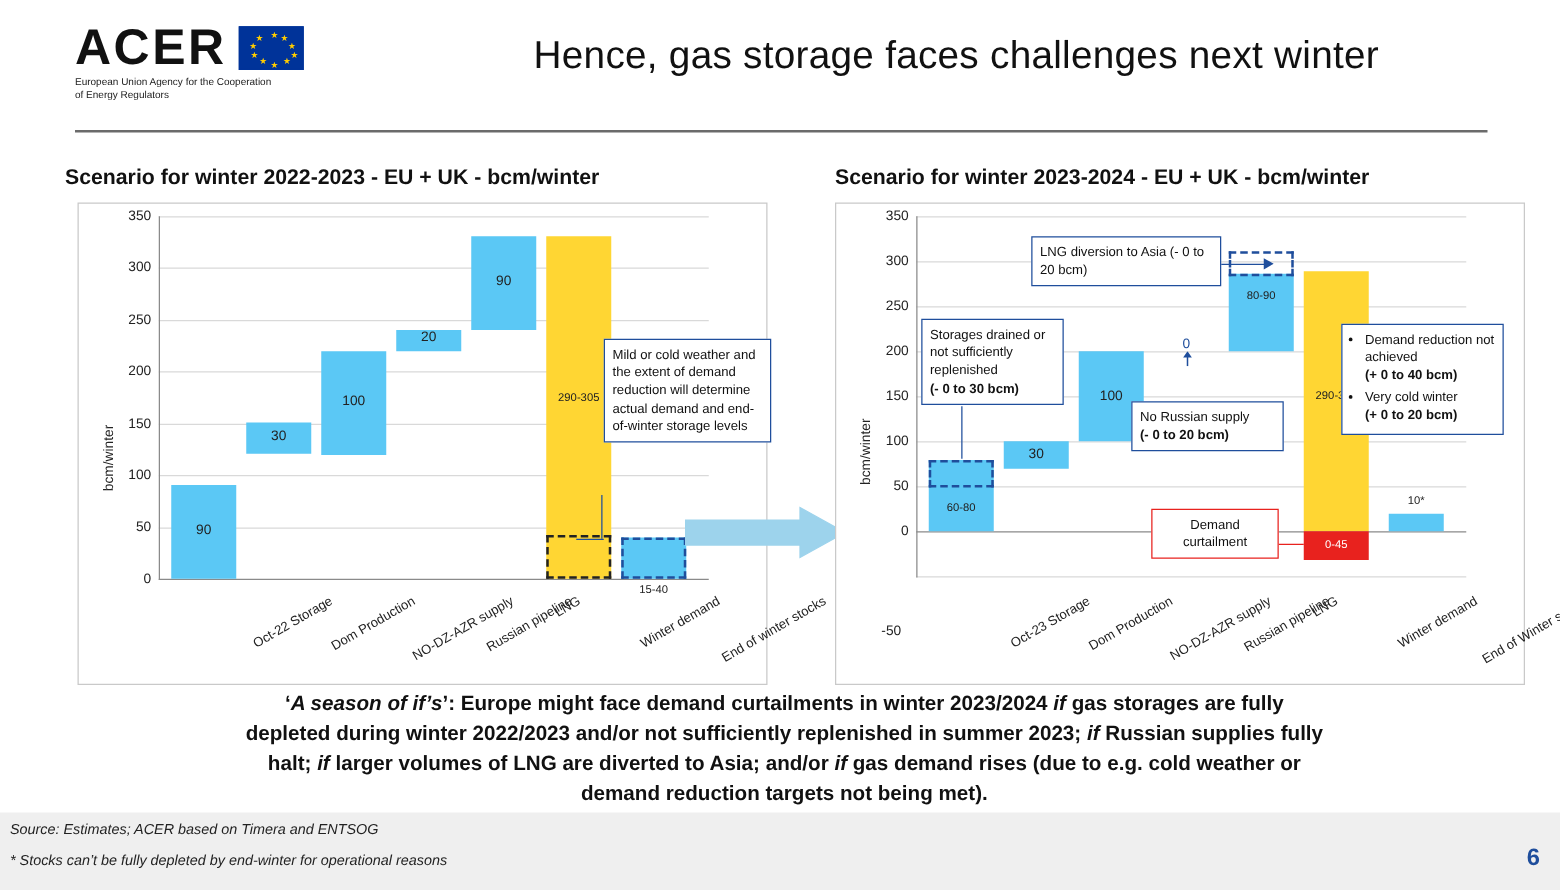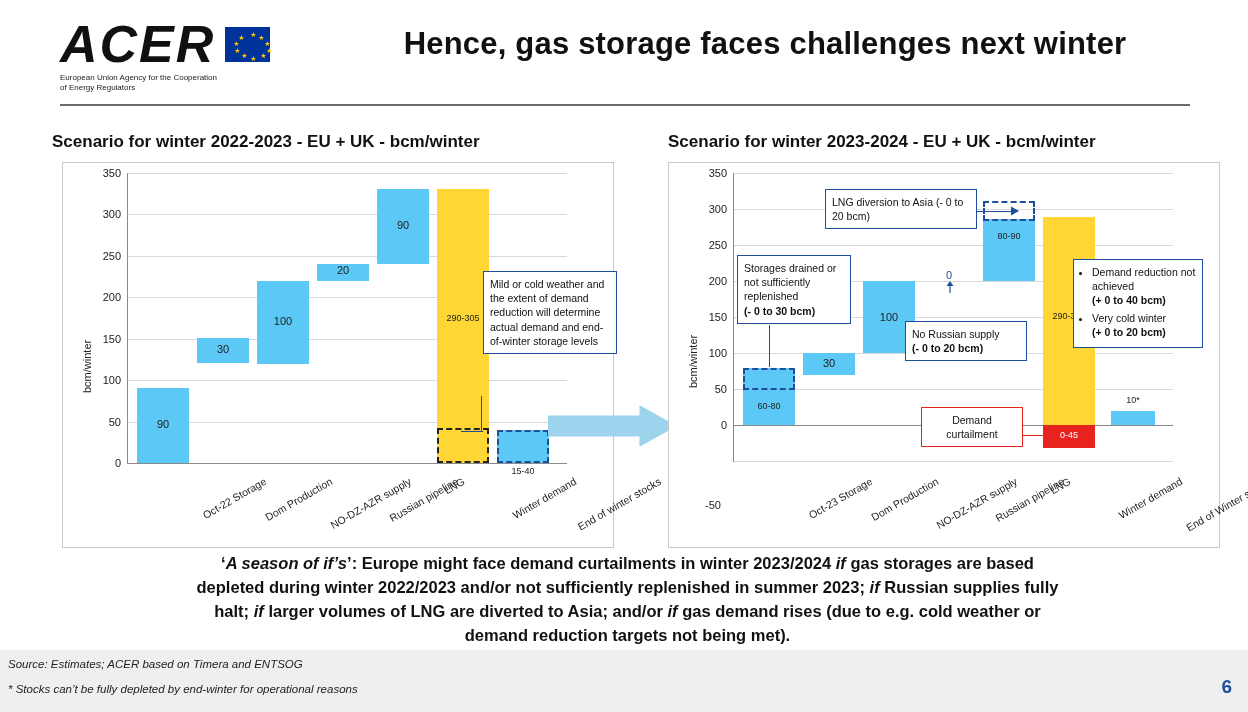--- a/index.html
+++ b/index.html
@@ -8,28 +8,28 @@
     width:1248px; height:712px;
     background:#ffffff;
     font-family:"Liberation Sans", sans-serif;
     position:relative;
     overflow:hidden;
   }
 
   
   .logo-block { position:absolute; left:60px; top:18px; width:210px; }
   .logo-row { display:flex; align-items:center; gap:10px; }
-  .logo-word { font-size:52px; font-weight:bold; letter-spacing:2px; color:#111; line-height:1; font-family:"Liberation Sans", sans-serif;font-style:italic; }
+  .logo-word { font-size:40px; font-weight:bold; letter-spacing:2px; color:#111; line-height:1; font-family:"Liberation Sans", sans-serif; }
   .eu-flag { width:52px; height:35px; background:#003399; position:relative; border:1px solid #003399; }
   .eu-flag .star { position:absolute; color:#FFCC00; font-size:7px; line-height:7px; }
   .logo-sub { font-size:8px; color:#222; line-height:1.25; margin-top:3px; }
 
   .slide-title {
     position:absolute; left:300px; top:26px; width:930px;
-    text-align:center; font-size:31px; font-weight:bold; color:#111;
+    text-align:center; font-size:31px; font-weight:normal; color:#111;
     letter-spacing:0.2px;
   }
   .title-rule { position:absolute; left:60px; top:104px; width:1130px; height:2px; background:#6b6b6b; }
 
   
   .panel-head { position:absolute; font-size:17px; font-weight:bold; color:#111; }
   #head-left  { left:52px;  top:132px; }
   #head-right { left:668px; top:132px; }
 
   
@@ -270,21 +270,21 @@
 
   <div class="callout" style="left:404px; top:96px; width:130px;">
     <ul>
       <li><span>Demand reduction not achieved</span><br><b>(+ 0 to 40 bcm)</b></li>
       <li><span>Very cold winter</span><br><b>(+ 0 to 20 bcm)</b></li>
     </ul>
   </div>
 </div>
 
 <div class="caption">
-  <span>‘</span><i>A season of if’s</i><span>’: Europe might face demand curtailments in winter 2023/2024 </span><i>if</i><span> gas storages are based</span><br>
+  <span>‘</span><i>A season of if’s</i><span>’: Europe might face demand curtailments in winter 2023/2024 </span><i>if</i><span> gas storages are fully</span><br>
   <span>depleted during winter 2022/2023 and/or not sufficiently replenished in summer 2023; </span><i>if</i><span> Russian supplies fully</span><br>
   <span>halt; </span><i>if</i><span> larger volumes of LNG are diverted to Asia; and/or </span><i>if</i><span> gas demand rises (due to e.g. cold weather or</span><br>
   <span>demand reduction targets not being met).</span>
 </div>
 
 <div class="footer-band"></div>
 <div class="footer-line" id="foot1">Source: Estimates; ACER based on Timera and ENTSOG</div>
 <div class="footer-line" id="foot2">* Stocks can’t be fully depleted by end-winter for operational reasons</div>
 <div class="page-num">6</div>
 

